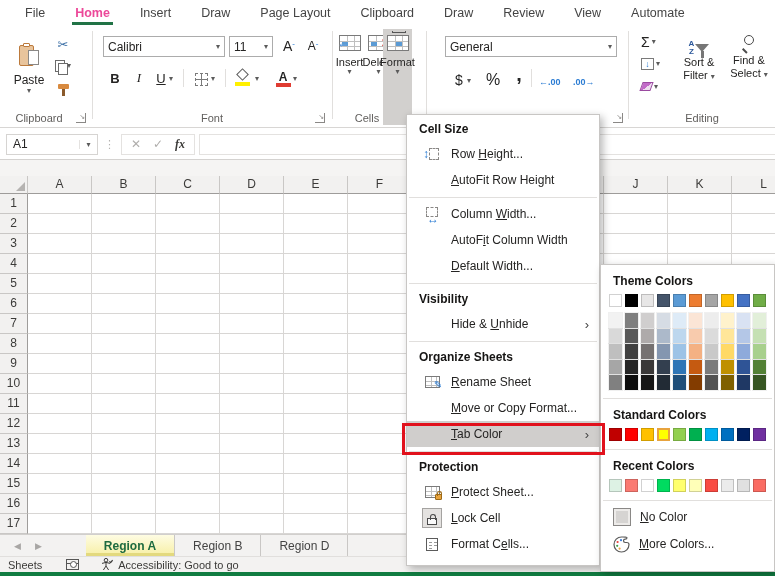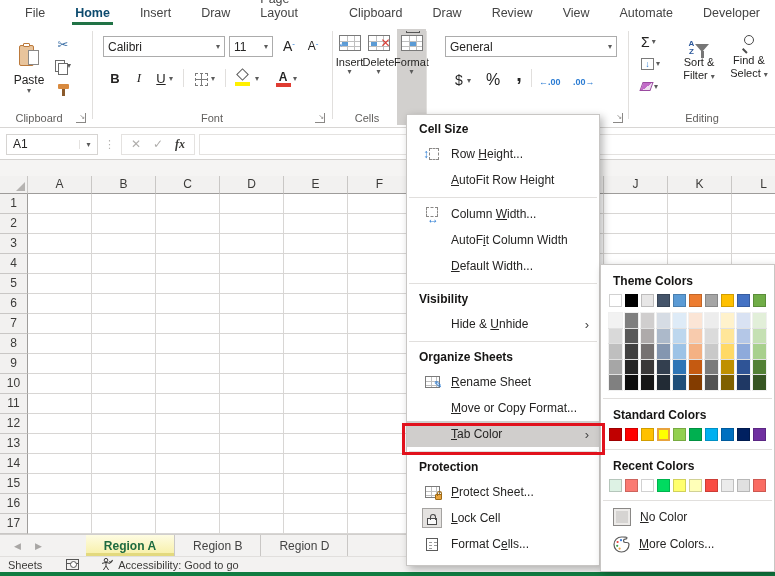--- a/index.html
+++ b/index.html
@@ -3,21 +3,21 @@
 <meta charset="utf-8">
 <style>
   * { margin:0; padding:0; box-sizing:border-box; }
   html,body { width:775px; height:576px; overflow:hidden; background:#fff;
     font-family:"Liberation Sans","DejaVu Sans",sans-serif; font-size:12px; color:#252423; }
   body { position:relative; }
 
   
   #tabrow { position:absolute; left:0; top:0; width:775px; height:27px; background:#fff; display:flex; align-items:flex-end; padding-left:10px; }
   #tabrow .rtab { padding:5px 15px 7px 15px; font-size:12.5px; color:#444; cursor:default; position:relative; }
-  #tabrow .rtab.active { color:#0c4a6e; font-weight:700; }
+  #tabrow .rtab.active { color:#ec4899; font-weight:700; }
   #tabrow .rtab.active::after { content:""; position:absolute; left:12px; right:12px; bottom:2px; height:3px; background:#217346; }
 
   
   #ribbon { position:absolute; left:0; top:27px; width:775px; height:101px; background:#fff; border-bottom:1px solid #D8D6D4; }
   .group { position:absolute; top:0; height:100px; }
   .gsep { position:absolute; top:4px; height:88px; width:1px; background:#E1DFDD; }
   .glabel { position:absolute; bottom:3px; left:0; right:0; text-align:center; font-size:11px; color:#605E5C; }
   .launcher { position:absolute; bottom:4px; width:10px; height:10px; border-right:1px solid #8A8886; border-bottom:1px solid #8A8886; font-size:7px; color:#8A8886; line-height:8px; text-align:right; }
   .chev { font-size:8px; color:#5B5B5B; line-height:8px; }
   .btn { display:flex; flex-direction:column; align-items:center; justify-content:center; border-radius:2px; }
@@ -180,21 +180,20 @@
     <div class="rtab">File</div>
     <div class="rtab active">Home</div>
     <div class="rtab">Insert</div>
     <div class="rtab">Draw</div>
     <div class="rtab">Page Layout</div>
     <div class="rtab">Clipboard</div>
     <div class="rtab">Draw</div>
     <div class="rtab">Review</div>
     <div class="rtab">View</div>
     <div class="rtab">Automate</div>
-    <div class="rtab">Developer</div>
   </div>
 
 <div id="ribbon">
 
   <div class="group" style="left:0;width:92px;">
     <div class="btn" style="position:absolute;left:10px;top:6px;width:38px;height:72px;">
       <span class="paste-clip">
           <span class="board"></span>
           <span class="tab"></span>
           <span class="page"></span>
@@ -273,21 +272,21 @@
       <span class="chev">▾</span>
     </div>
     <div class="cells-btn" style="left:31px;">
       <span class="grid-ico">
           <span class="bluecell" style="left:2px;"></span>
           <span class="ov red-x">✕</span>
         </span>
       <span class="lbl">Delete</span>
       <span class="chev">▾</span>
     </div>
-    <div class="cells-btn hl" style="left:64px;">
+    <div class="cells-btn hl" style="left:50px;">
       <span class="grid-ico fmt">
           <span class="topbar"></span>
           <span class="bluecell"></span>
         </span>
       <span class="lbl">Format</span>
       <span class="chev">▾</span>
     </div>
     <div class="glabel" style="right:24px;">Cells</div>
   </div>
   <div class="gsep" style="left:426px;"></div>

